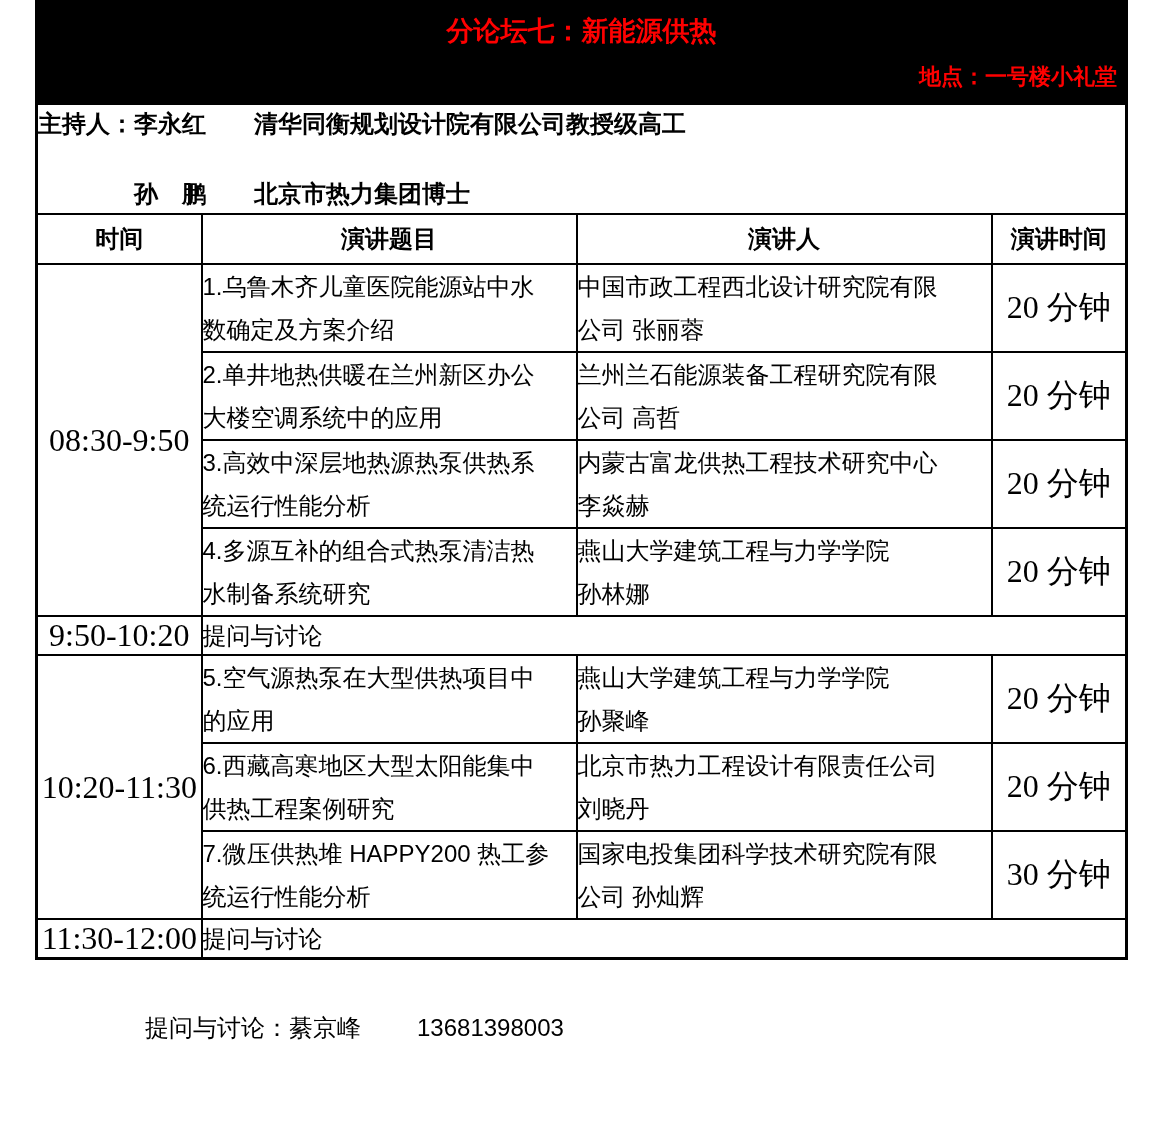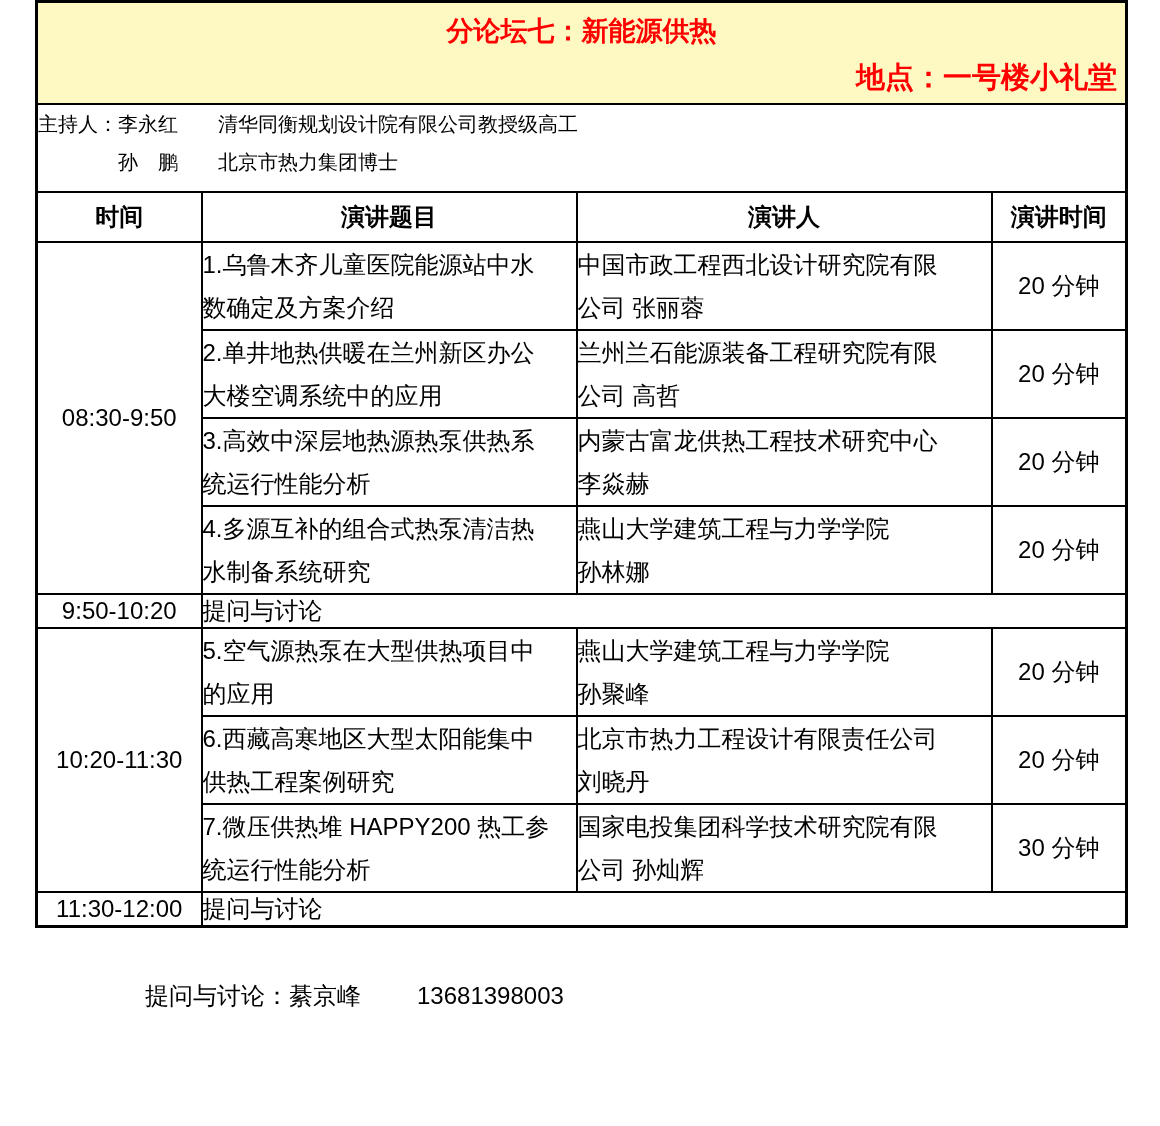--- a/index.html
+++ b/index.html
@@ -38,55 +38,56 @@
   .banner-title {
     text-align: center;
     font-weight: bold;
     font-size: 27px;
     padding-top: 13px;
     line-height: 30px;
   }
   .banner-location {
     text-align: right;
     font-weight: bold;
-    font-size: 29px;
+    font-size: 22px;
     margin-top: 16px;
     padding-right: 8px;
     line-height: 30px;
   }
   
   td.hosts-cell {
     height: 86px;
     vertical-align: top;
-    font-weight: normal;
-    font-size: 20px;
+    font-weight: bold;
+    font-size: 24px;
     padding: 7px 0 0 10px;
   }
   .host-line { line-height: 38px; }
-  .host-line.indent { padding-left: 4em; }
+  .host-line.indent { padding-left: 4em; margin-top: 32px; }
   
   tr.head-row th {
     height: 48px;
     font-size: 24px;
     font-weight: bold;
     text-align: center;
     vertical-align: middle;
   }
   
   tr.talk-row { height: 88px; }
   td.title-cell, td.speaker-cell {
     font-size: 24px;
     vertical-align: middle;
     padding: 0 6px 0 10px;
   }
   td.title-cell .line, td.speaker-cell .line { line-height: 43px; }
   td.time-cell, td.duration-cell {
-    font-size: 24px;
-    text-align: center;
-    vertical-align: middle;
+    font-size: 32px;
+    text-align: center;
+    vertical-align: middle;
+    font-family: Liberation Serif, serif;
   }
   
   tr.discussion-row { height: 33px; }
   td.discussion-cell {
     font-size: 24px;
     text-align: left;
     vertical-align: middle;
   }
   
   .footer {
@@ -105,21 +106,21 @@
   <table class="schedule">
     <colgroup>
       <col style="width:165px">
       <col style="width:375px">
       <col style="width:415px">
       <col style="width:135px">
     </colgroup>
 
     <tbody>
         <tr>
-      <td class="banner-cell" colspan="4" style="background: #fef9c3;">
+      <td class="banner-cell" colspan="4" style="background: #000000;">
         <div class="banner-title" style="color: rgb(255, 0, 0);">分论坛七：新能源供热</div>
         <div class="banner-location" style="color: rgb(255, 0, 0);">地点：一号楼小礼堂</div>
       </td>
     </tr>
 
     <tr>
       <td class="hosts-cell" colspan="4">
         <div class="host-line">主持人：李永红　　清华同衡规划设计院有限公司教授级高工</div>
         <div class="host-line indent">孙　鹏　　北京市热力集团博士</div>
       </td>

